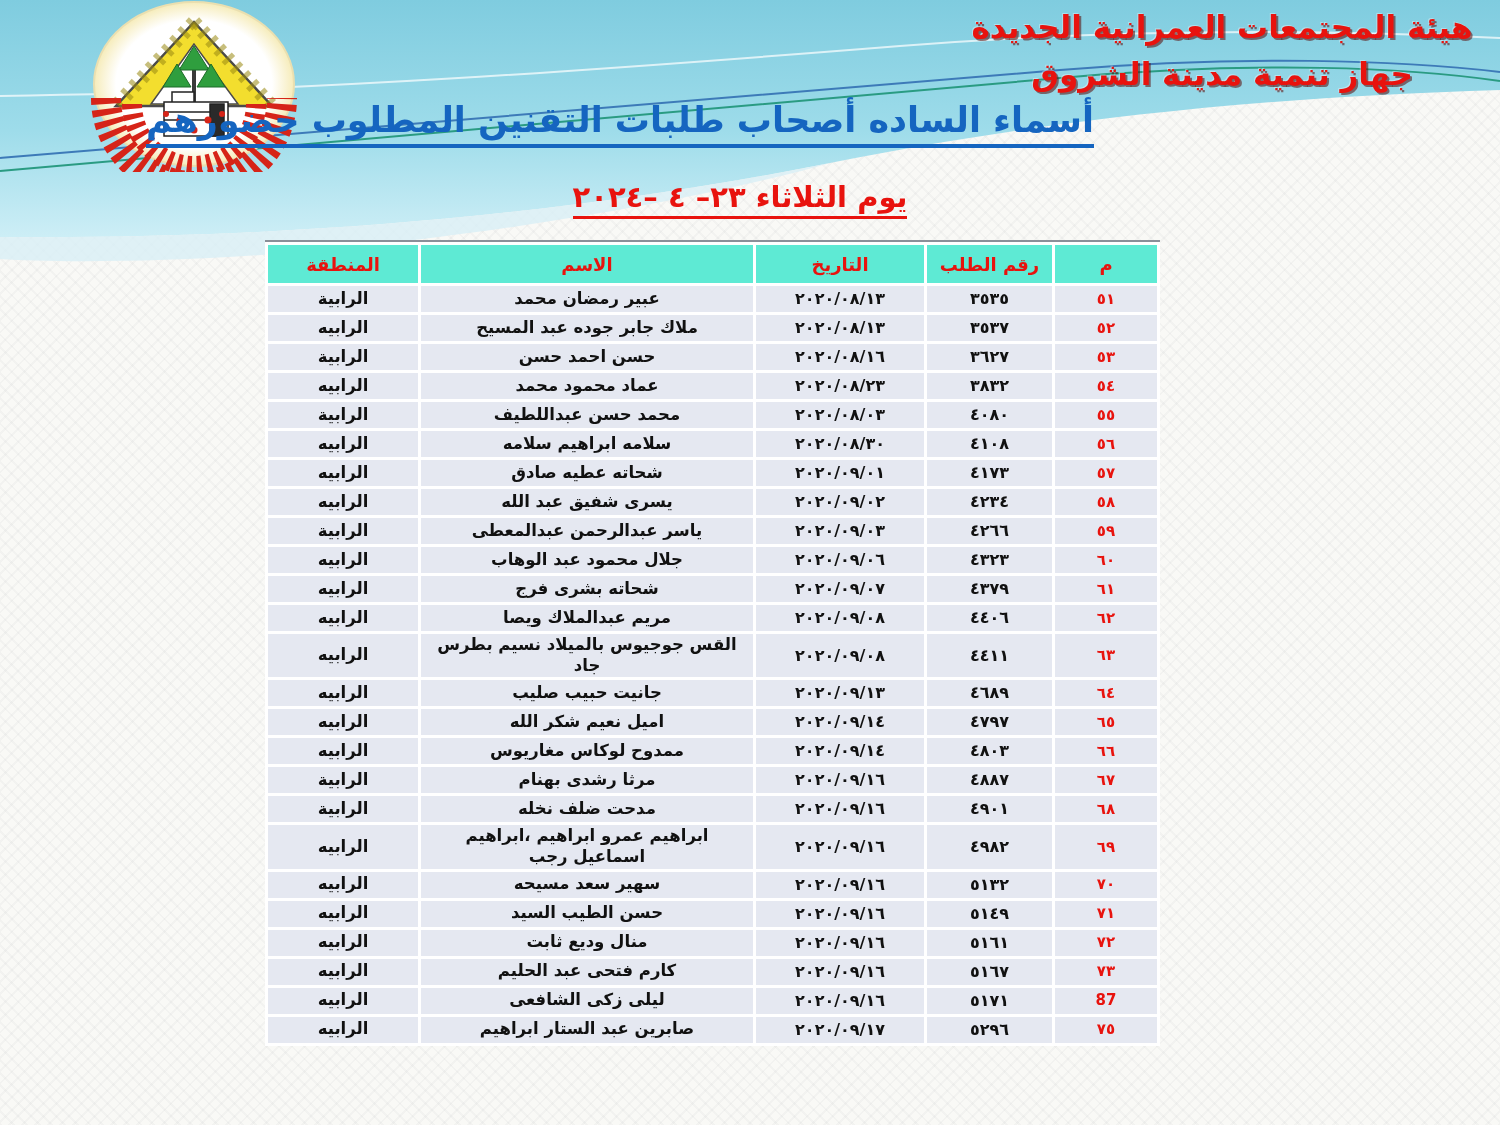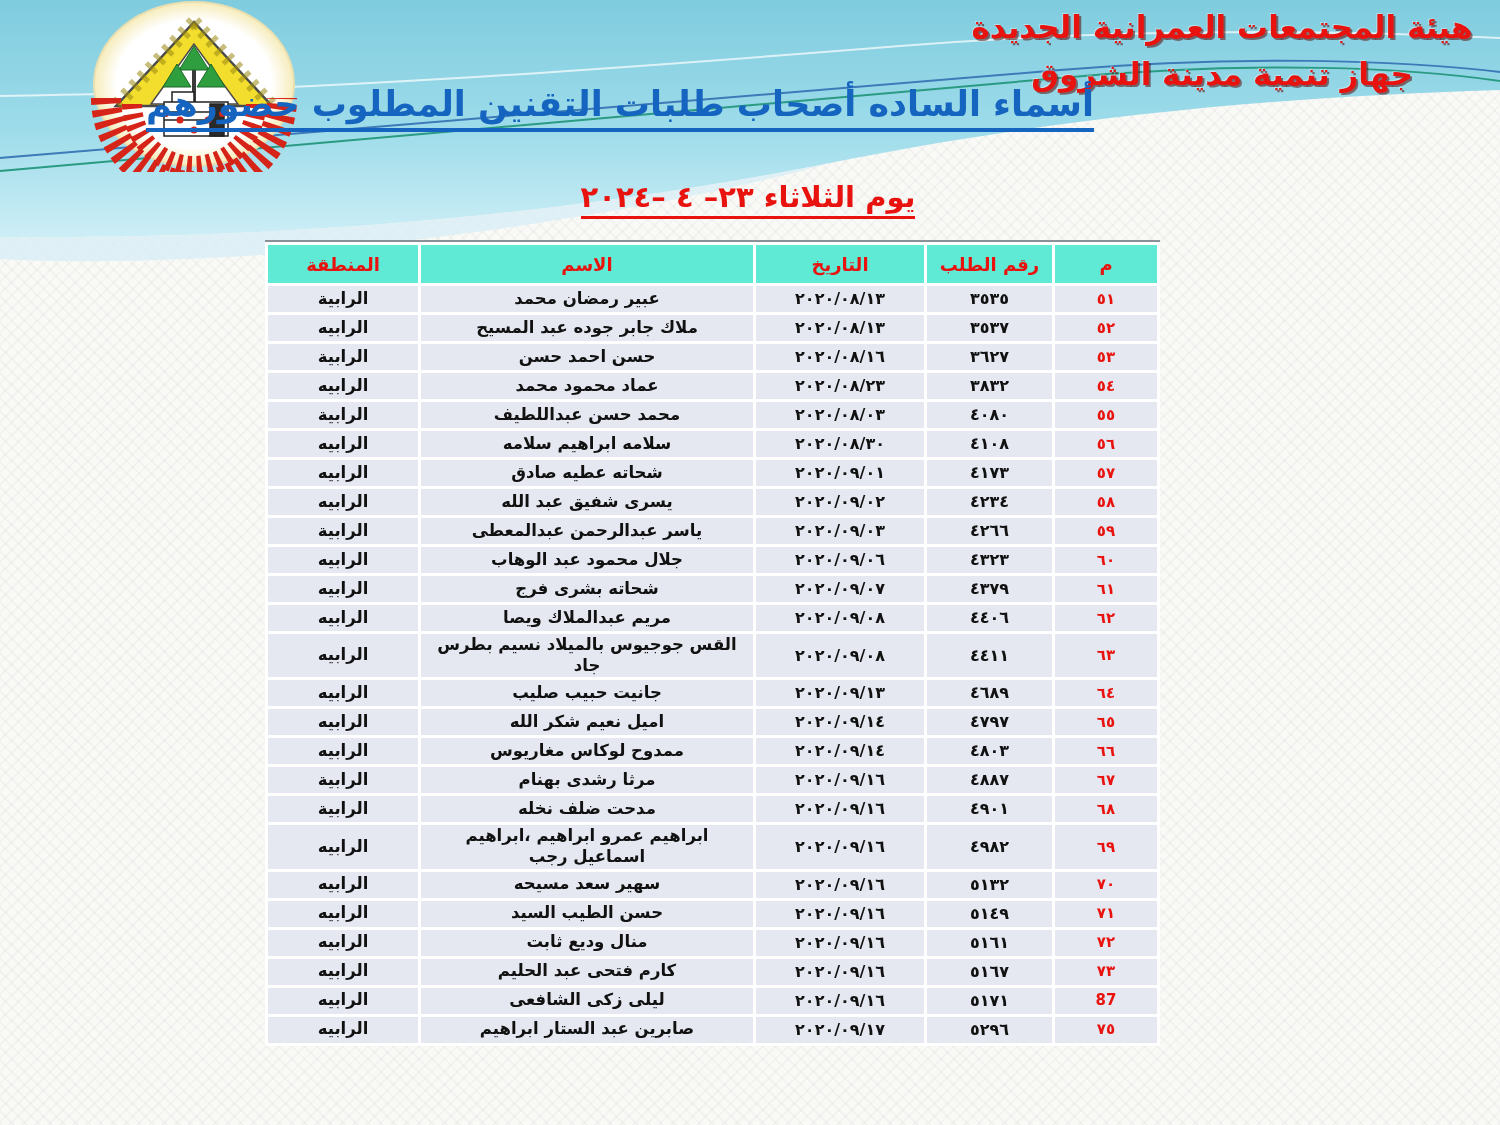--- a/index.html
+++ b/index.html
@@ -12,28 +12,28 @@
       repeating-linear-gradient(-45deg, rgba(120,125,135,0.05) 0 2px, transparent 2px 9px);
   }
   .band-svg{position:absolute;top:0;left:0;width:1500px;height:300px;pointer-events:none;}
   .logo{position:absolute;top:0;left:88px;width:212px;height:172px;}
   .org-text{
     position:absolute;top:4px;right:8px;width:540px;text-align:center;
     direction:rtl;color:#e8130e;font-weight:bold;font-size:31px;line-height:47px;
     text-shadow:2px 2px 0 rgba(90,10,5,.55), -1px -1px 0 rgba(255,255,255,.35);
   }
   .doc-title{
-    position:absolute;top:84px;left:0;width:1240px;text-align:center;direction:rtl;
+    position:absolute;top:100px;left:0;width:1240px;text-align:center;direction:rtl;
   }
   .doc-title span{
     color:#1565c0;font-weight:bold;font-size:35px;
     border-bottom:4px solid #1565c0;padding-bottom:4px;
   }
   .doc-subtitle{
-    position:absolute;top:180px;left:8px;width:1480px;text-align:center;direction:rtl;
+    position:absolute;top:180px;left:0;width:1480px;text-align:center;direction:rtl;
   }
   .doc-subtitle span{
     color:#e8130e;font-weight:bold;font-size:29px;
     border-bottom:3px solid #e8130e;padding-bottom:2px;
   }
   table.tbl{
     position:absolute;top:240px;left:265px;width:895px;
     direction:rtl;border-collapse:separate;border-spacing:3px;
     background:#ffffff;table-layout:fixed;
     border-top:2px solid #8a8f98;

